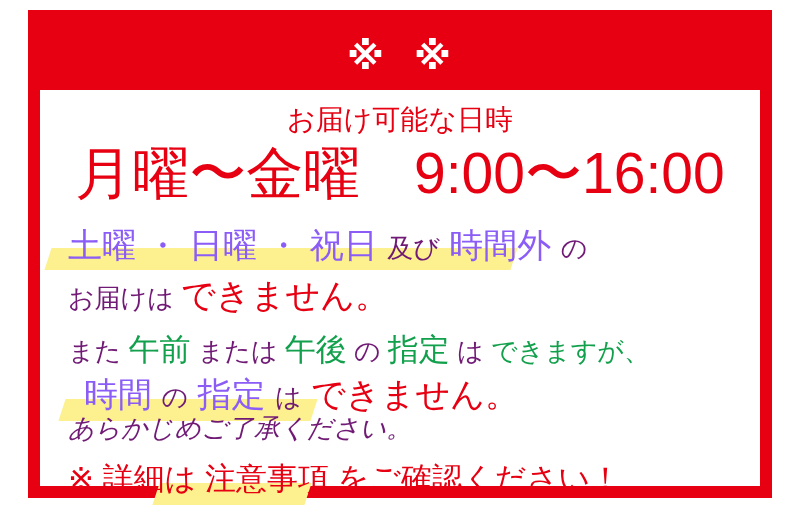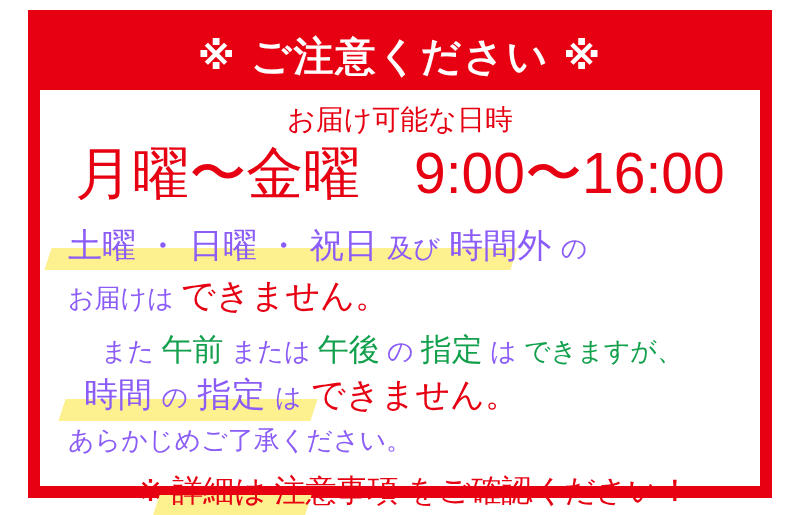--- a/index.html
+++ b/index.html
@@ -35,21 +35,21 @@
     padding:10px 0 0 0;
     height:calc(100% - 68px);
     box-sizing:border-box;
   }
   .line{
     white-space:nowrap;
     line-height:1;
     position:relative;
   }
   .c-red{color:#e60012;}
-  .c-black{color:#8b5cf6;}
+  .c-black{color:#701a75;}
   .c-green{color:#12a04c;}
   .c-purple{color:#8b5cf6;}
 
   
   .hl{
     position:absolute;
     background:#fcf08f;
     transform:skewX(-18deg);
     z-index:0;
   }
@@ -84,59 +84,57 @@
     margin-top:16px;
     padding-left:28px;
     font-size:26px;
   }
   #l-nodeliver .big{font-size:34px;}
 
   #l-ampm{
     margin-top:22px;
     padding-left:28px;
     font-size:26px;
-    margin-left:33px;
   }
   #l-ampm .big{font-size:31px;}
 
   #l-notime{
     margin-top:12px;
     padding-left:28px;
     font-size:34px;
     margin-left:16px;
   }
   #l-notime .small{font-size:26px;}
   #l-notime .hl{
     left:6px; top:22px; width:252px; height:22px;
   }
 
   #l-ack{
-    margin-top:16px;
+    margin-top:4px;
     padding-left:28px;
     font-size:26px;
+    font-style:italic;
   }
 
   #l-detail{
     margin-top:22px;
     padding-left:28px;
     font-size:31px;
-    text-align:center;
   }
   #l-detail .hl{
     left:116px; top:20px; width:152px; height:22px;
   }
 </style>
 </head>
 <body>
 
 <div class="notice">
 
   <div class="banner">
     <span class="mark left">※</span>
-    <span>ご注意ください</span>
     <span class="mark right">※</span>
   </div>
 
   <div class="body">
 
     <div class="line" id="l-subtitle">
       <span class="txt c-red">お届け可能な日時</span>
     </div>
 
     <div class="line" id="l-hours">

